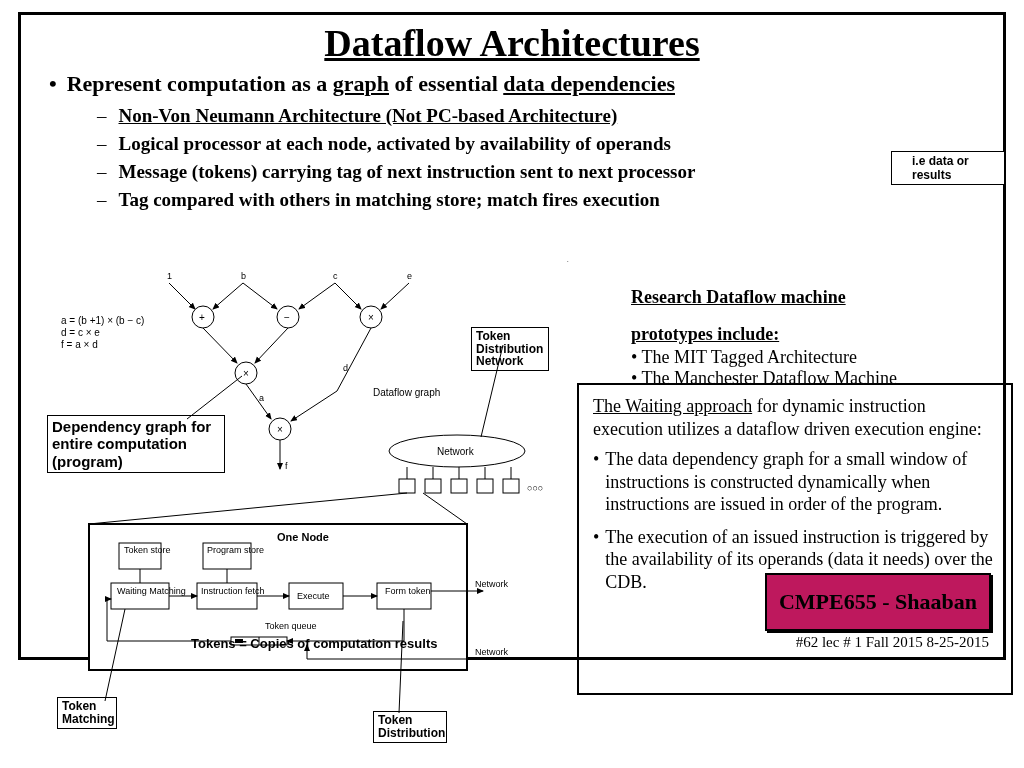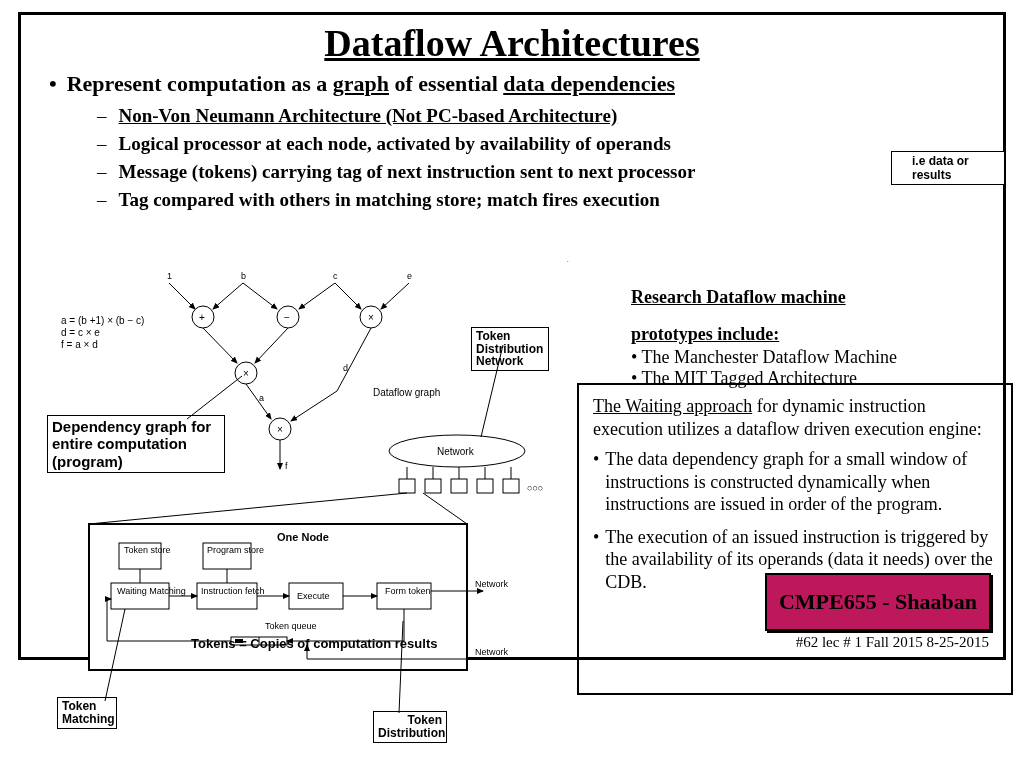--- a/index.html
+++ b/index.html
@@ -118,21 +118,21 @@
     font-weight: bold;
     padding-left: 20px;
   }
   .callout-tdn { left: 450px; top: 292px; width: 78px; font-weight: bold; line-height:1.05;margin-top:20px;}
   .callout-depgraph {
     left: 26px; top: 400px; width: 178px;
     font-weight: bold; font-size: 15px; line-height:1.15;
     font-family: Arial, sans-serif;
   }
   .callout-token-match { left: 36px; top: 682px; width: 60px; font-weight: bold; line-height:1.1;}
-  .callout-token-dist { left: 352px; top: 696px; width: 74px; font-weight: bold; line-height:1.1;text-align:right;}
+  .callout-token-dist { left: 352px; top: 696px; width: 74px; font-weight: bold; line-height:1.1;}
   .eq-block {
     position: absolute; left: 40px; top: 300px;
     font-family: Arial, sans-serif; font-size: 10px;
     line-height: 1.2;
   }
 </style>
 </head>
 <body>
 
 <div class="slide-frame">
@@ -299,22 +299,22 @@
 
     <line x1="58" y1="440" x2="78" y2="348"></line>
 
     <line x1="352" y1="452" x2="356" y2="360"></line>
   </svg>
 
   <div class="research">
     <span class="hdr">Research  Dataflow machine</span>
     <span class="hdr">prototypes include:</span>
     <ul>
+      <li>The MIT Tagged Architecture</li>
       <li>The Manchester Dataflow Machine</li>
-      <li>The MIT Tagged Architecture</li>
     </ul>
   </div>
 
   <div class="tomasulo-box">
     <p class="lead">
       <span class="u">The Waiting approach</span><span> for dynamic instruction execution utilizes a dataflow driven execution engine:</span>
     </p>
     <ul>
       <li>
           <span class="b">•</span>

